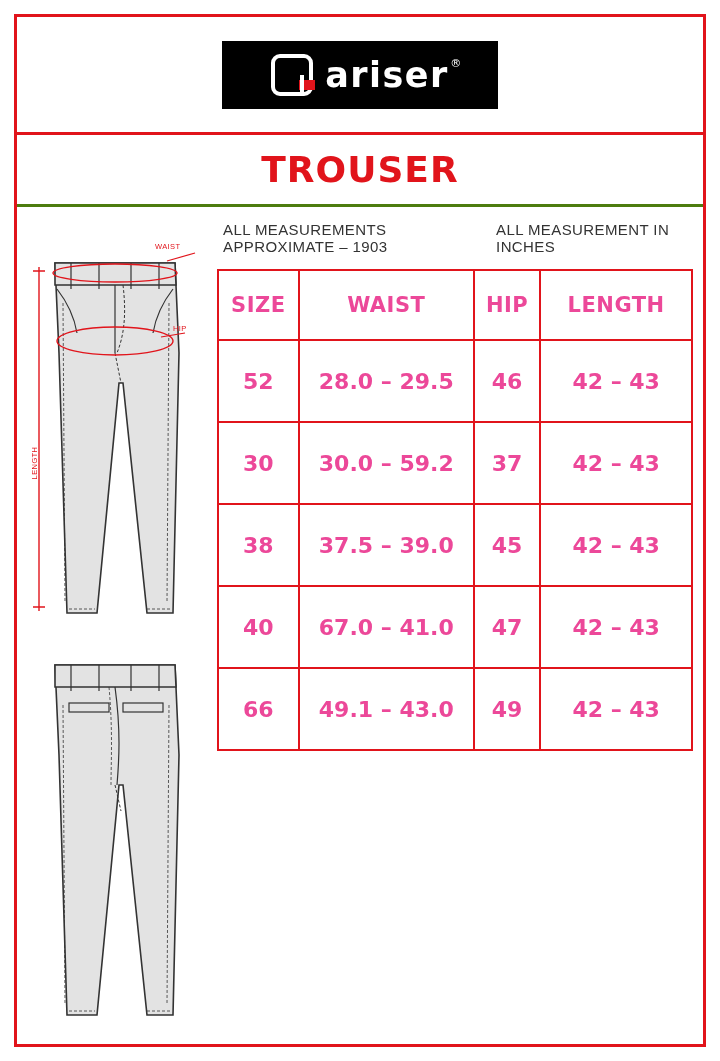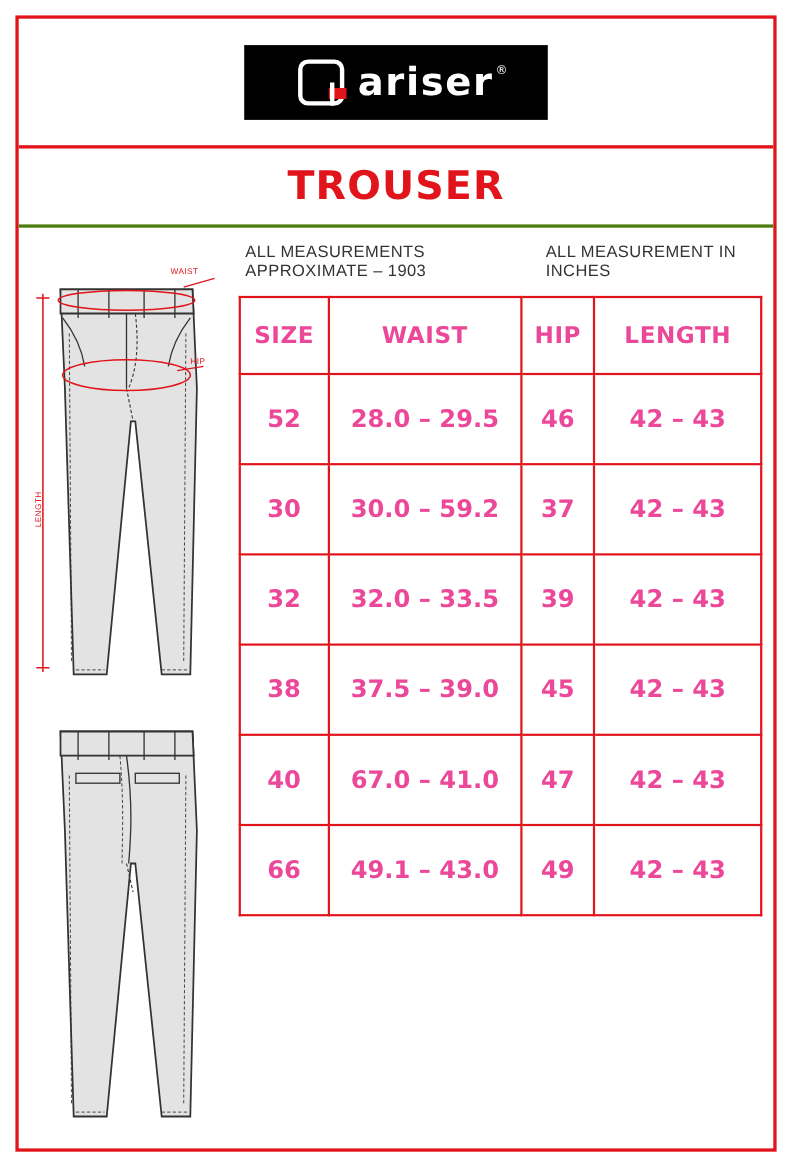--- a/index.html
+++ b/index.html
@@ -262,26 +262,20 @@
               <td class="size-cell">46</td>
               <td>42 – 43</td>
             </tr>
             <tr>
               <td class="size-cell">30</td>
               <td>30.0 – 59.2</td>
               <td class="size-cell">37</td>
               <td>42 – 43</td>
             </tr>
             <tr>
-              <td class="size-cell">32</td>
-              <td>32.0 – 33.5</td>
-              <td class="size-cell">39</td>
-              <td>42 – 43</td>
-            </tr>
-            <tr>
               <td class="size-cell">38</td>
               <td>37.5 – 39.0</td>
               <td class="size-cell">45</td>
               <td>42 – 43</td>
             </tr>
             <tr>
               <td class="size-cell">40</td>
               <td>67.0 – 41.0</td>
               <td class="size-cell">47</td>
               <td>42 – 43</td>

